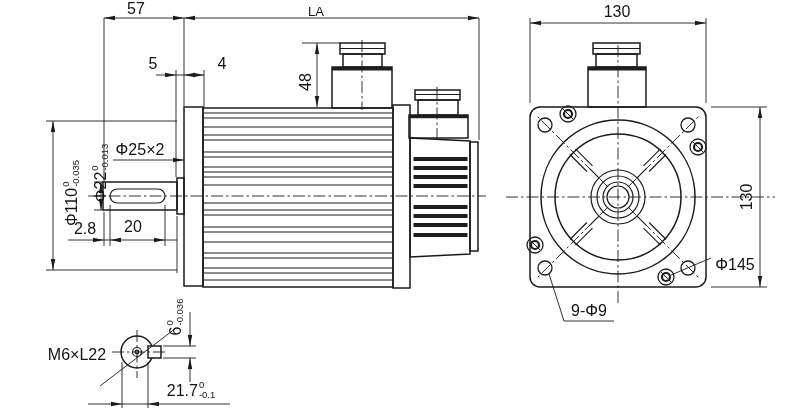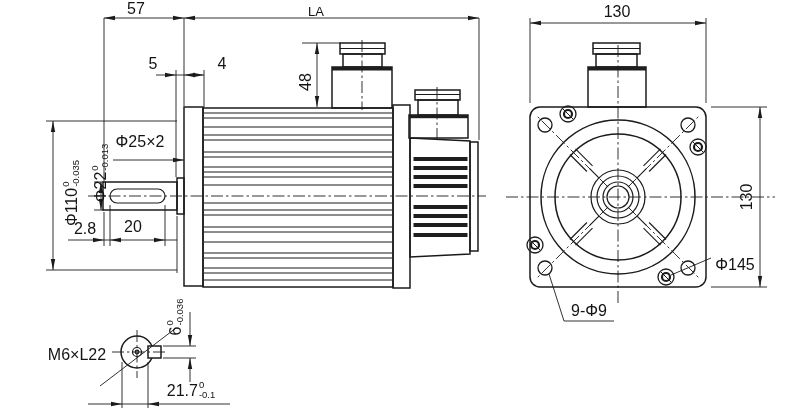--- a/index.html
+++ b/index.html
@@ -243,21 +243,21 @@
         <path d="M760,287 L757.8,276 L762.2,276 Z"></path>
   </g>
 </svg>
 
 <div class="lbl big" style="left:136px;top:9px">57</div>
 <div class="lbl" style="left:316px;top:11px">LA</div>
 <div class="lbl big" style="left:617px;top:12px">130</div>
 <div class="lbl big" style="left:153px;top:64px">5</div>
 <div class="lbl big" style="left:222px;top:64px">4</div>
 <div class="lbl big rot" style="left:306px;top:82px">48</div>
-<div class="lbl big" style="left:140px;top:142px">Φ25×2</div>
+<div class="lbl big" style="left:140px;top:150px">Φ25×2</div>
 
 <div class="lbl big rot" style="left:72px;top:193px">
   <span>Φ110</span>
       <span class="tol">
         <span>0</span>
         <span>-0.035</span>
       </span>
 </div>
 <div class="lbl big rot" style="left:101px;top:173px">
   <span>Φ22</span>

